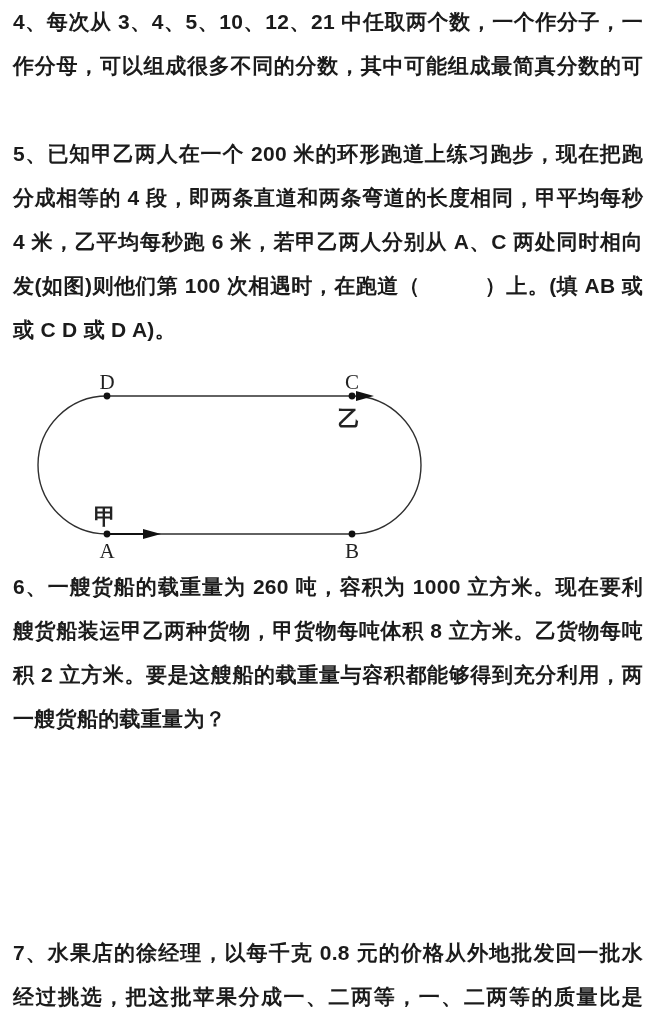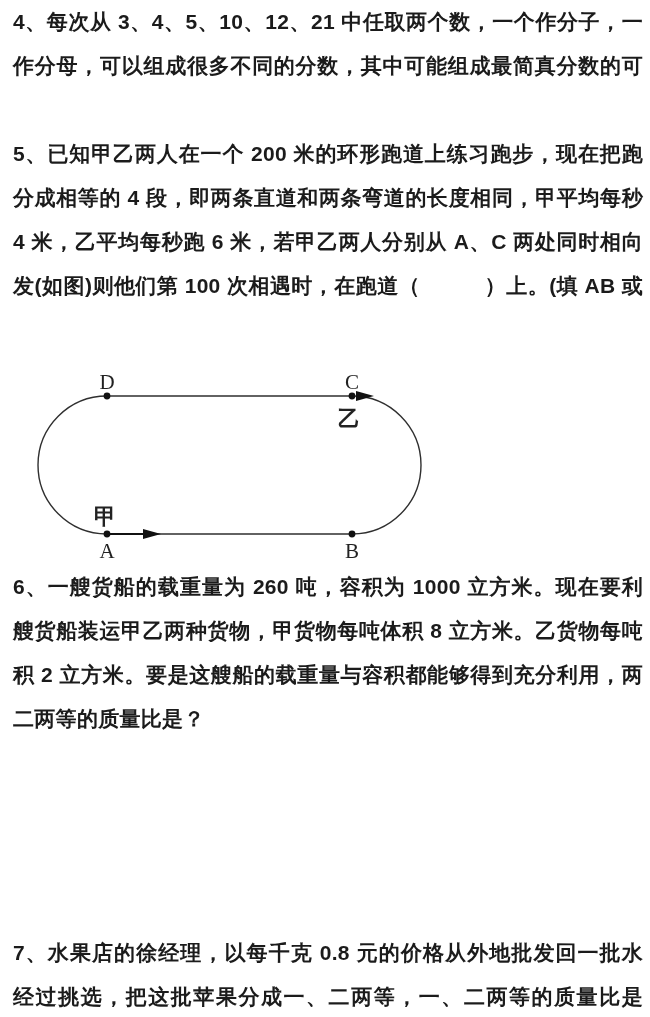--- a/index.html
+++ b/index.html
@@ -70,20 +70,21 @@
   <div class="para" style="top:0px">
     <div class="ln just">4、每次从 3、4、5、10、12、21 中任取两个数，一个作分子，一个</div>
     <div class="ln just">作分母，可以组成很多不同的分数，其中可能组成最简真分数的可能</div>
   </div>
 
   <div class="para" style="top:132px">
     <div class="ln just">5、已知甲乙两人在一个 200 米的环形跑道上练习跑步，现在把跑道</div>
     <div class="ln just">分成相等的 4 段，即两条直道和两条弯道的长度相同，甲平均每秒跑</div>
     <div class="ln just">4 米，乙平均每秒跑 6 米，若甲乙两人分别从 A、C 两处同时相向出</div>
     <div class="ln just">发(如图)则他们第 100 次相遇时，在跑道（　　　）上。(填 AB 或 BC</div>
+    <div class="ln left">或 C D 或 D A)。</div>
   </div>
 
   <svg class="diagram" viewBox="0 0 460 205">
 
     <path d="M 107 32 H 352 A 69 69 0 0 1 352 170 H 107 A 69 69 0 0 1 107 32 Z" fill="none" stroke="#2f2f2f" stroke-width="1.4"></path>
 
     <circle cx="107" cy="32" r="3.4" fill="#111111"></circle>
     <circle cx="352" cy="32" r="3.4" fill="#111111"></circle>
     <circle cx="107" cy="170" r="3.4" fill="#111111"></circle>
     <circle cx="352" cy="170" r="3.4" fill="#111111"></circle>
@@ -99,21 +100,21 @@
     <text class="latin-label" x="352" y="194" text-anchor="middle">B</text>
 
     <text class="cjk-label" x="105" y="160" text-anchor="middle">甲</text>
     <text class="cjk-label" x="349" y="62" text-anchor="middle">乙</text>
   </svg>
 
   <div class="para" style="top:565px">
     <div class="ln just">6、一艘货船的载重量为 260 吨，容积为 1000 立方米。现在要利用这</div>
     <div class="ln just">艘货船装运甲乙两种货物，甲货物每吨体积 8 立方米。乙货物每吨体</div>
     <div class="ln just">积 2 立方米。要是这艘船的载重量与容积都能够得到充分利用，两种</div>
-    <div class="ln left">二两等的质量比是？</div>
+    <div class="ln left">一艘货船的载重量为？</div>
   </div>
 
   <div class="para" style="top:733px; height:198px"></div>
 
   <div class="para" style="top:931px">
     <div class="ln just">7、水果店的徐经理，以每千克 0.8 元的价格从外地批发回一批水果。</div>
     <div class="ln just">经过挑选，把这批苹果分成一、二两等，一、二两等的质量比是 3：</div>
   </div>
 
 </div>

